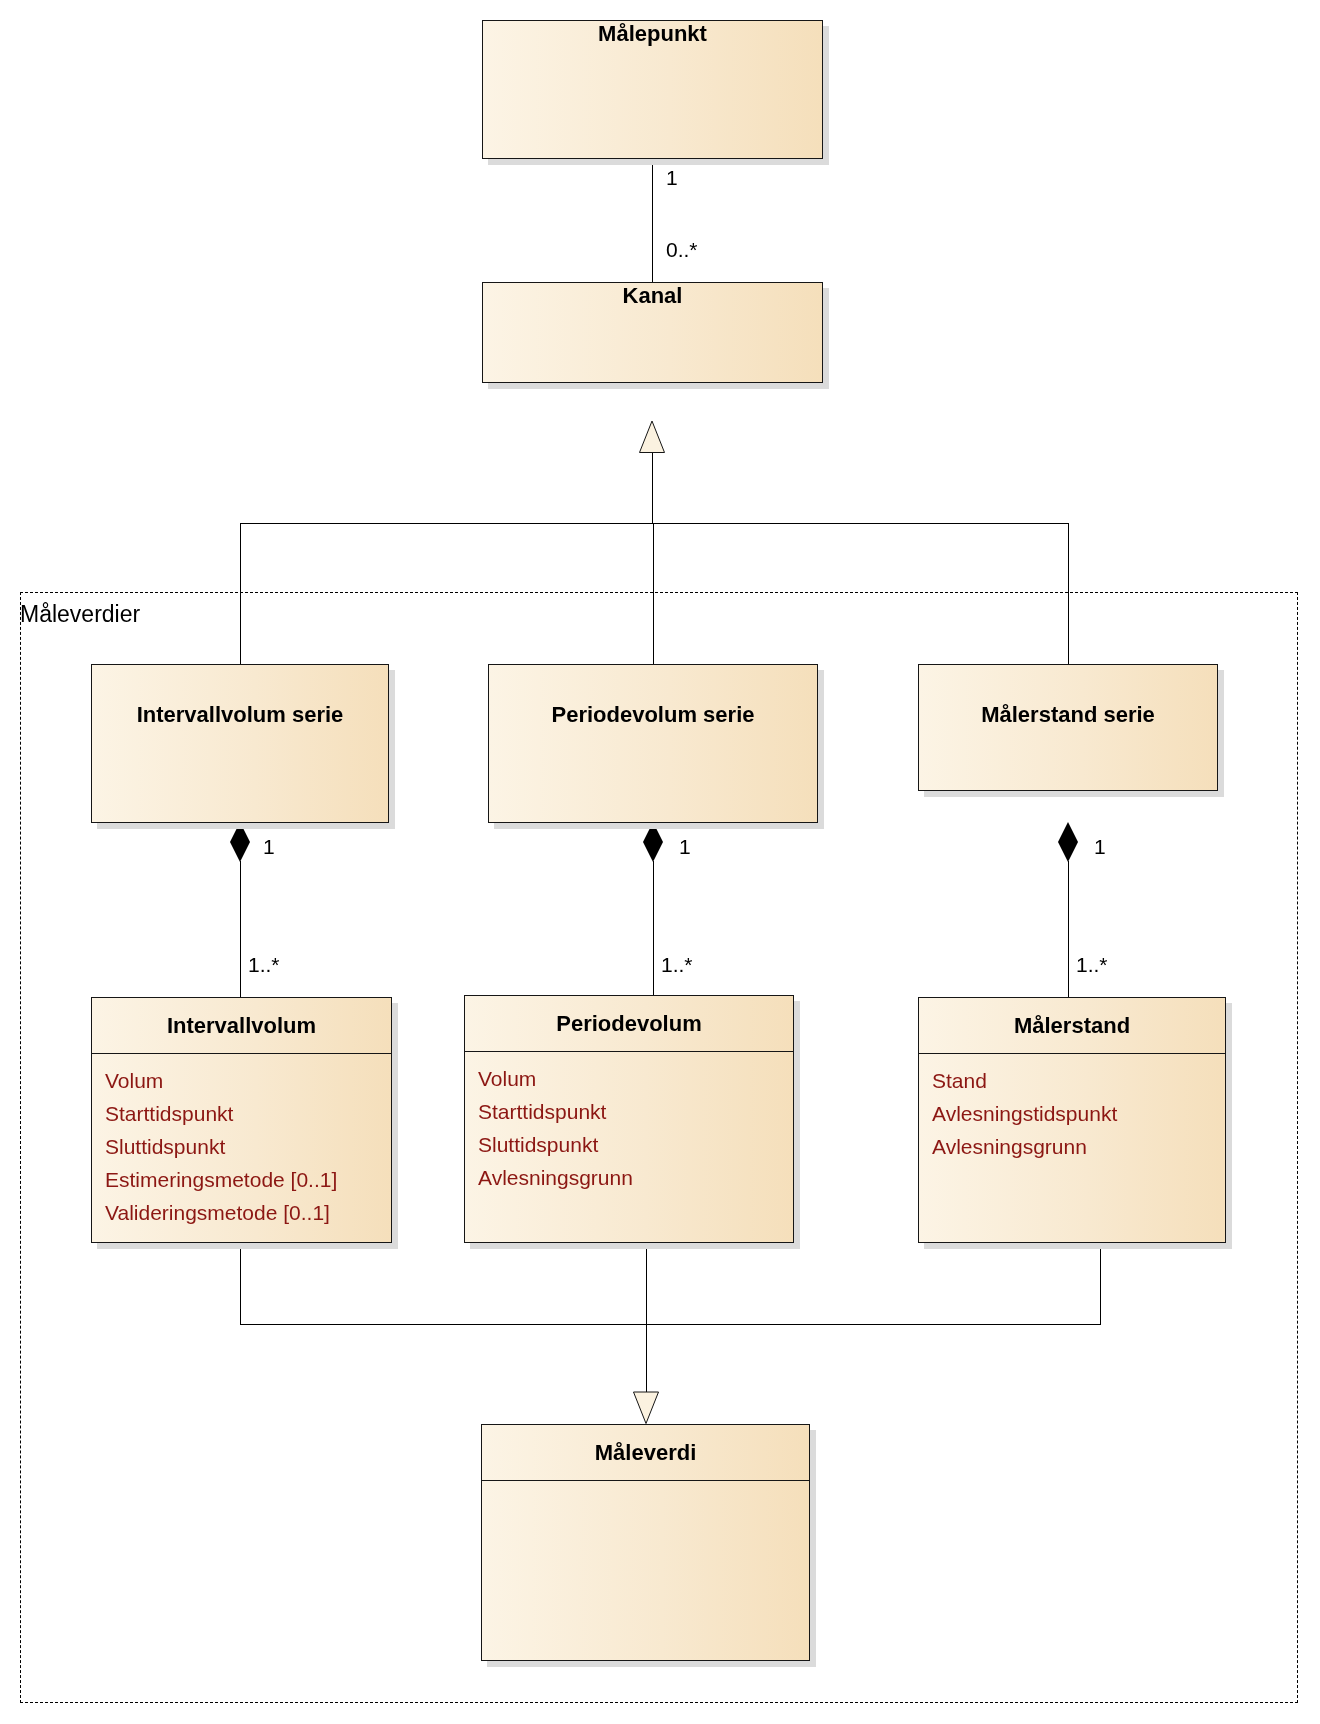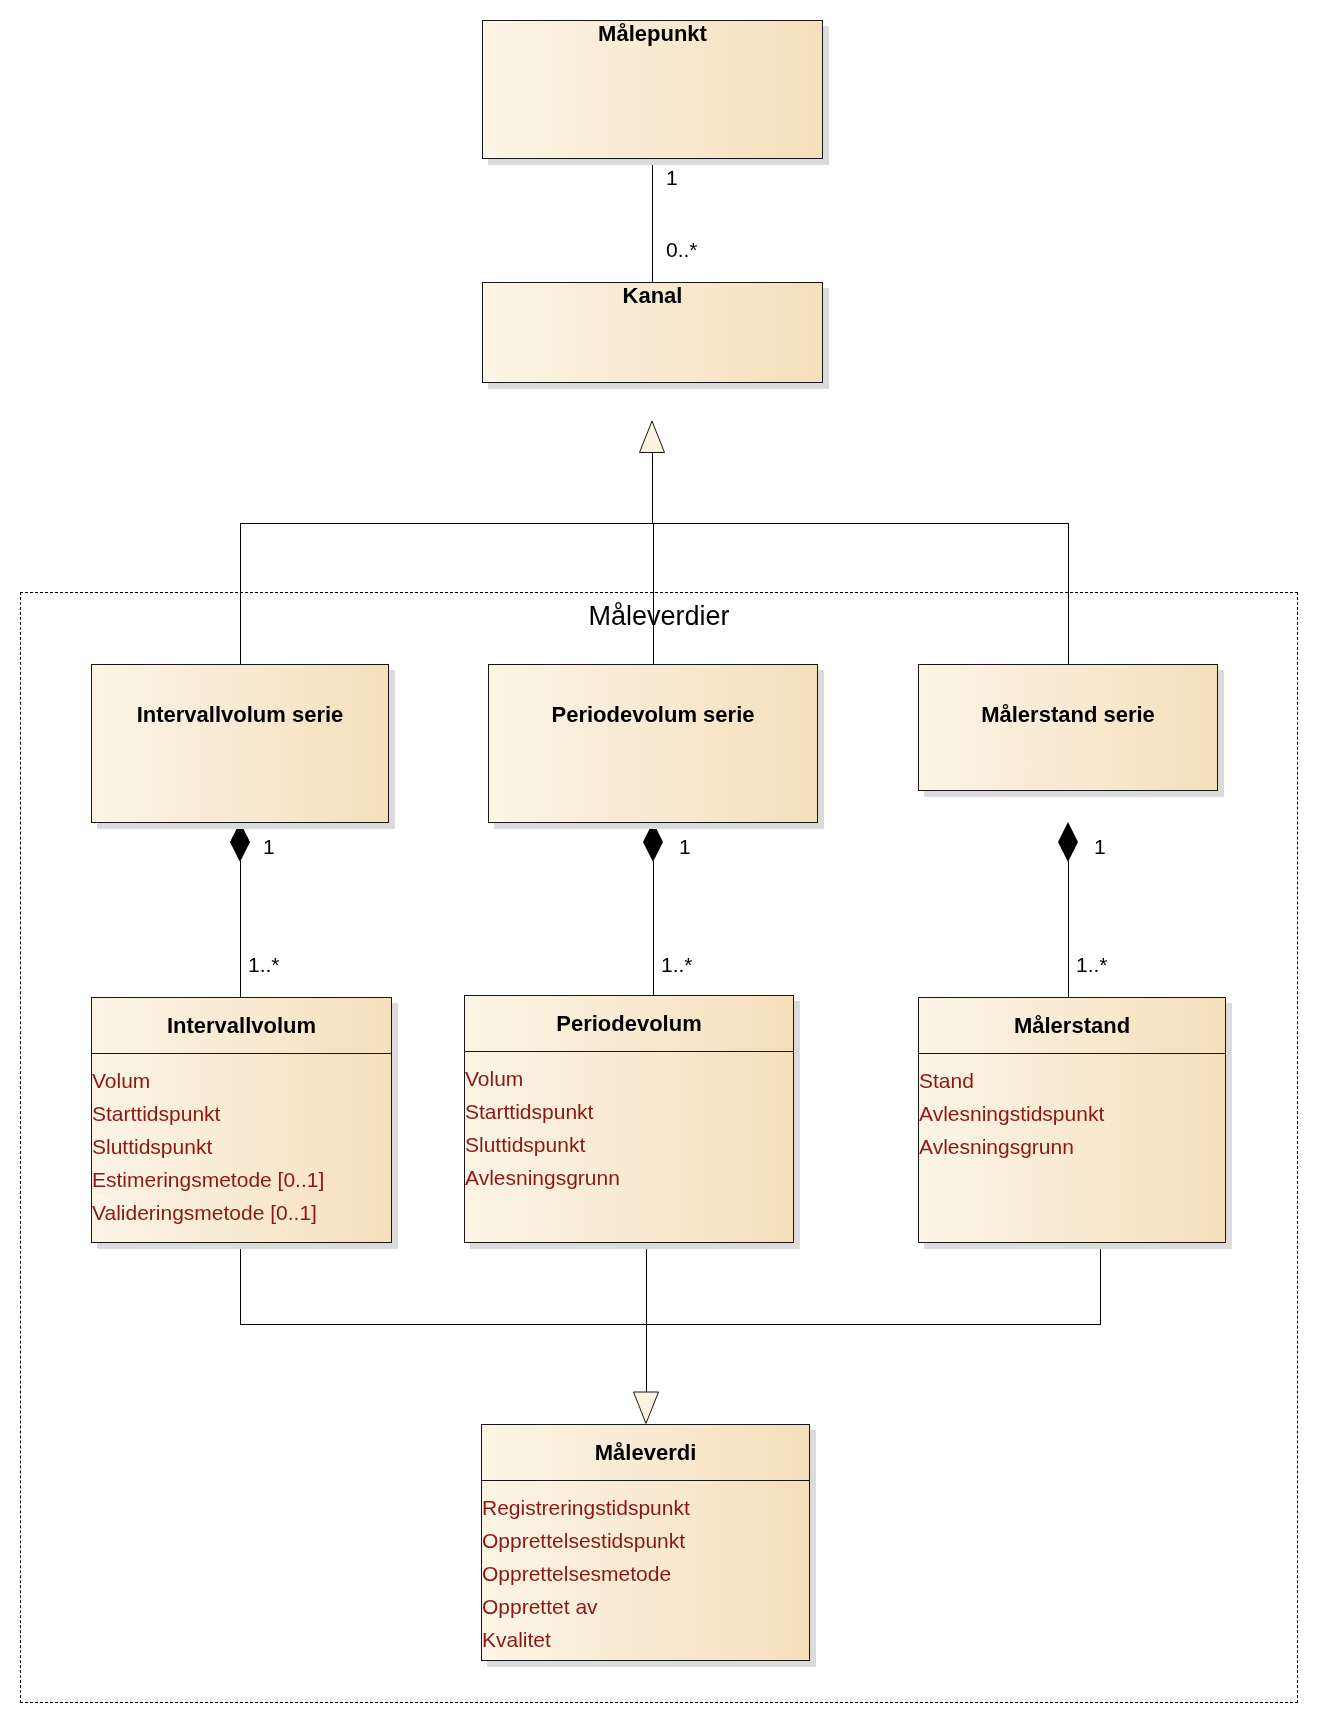--- a/index.html
+++ b/index.html
@@ -18,38 +18,38 @@
   .title {
     font-weight:bold; font-size:22px; color:#000000;
     text-align:center; white-space:nowrap;
   }
   .pad-lg { }
   .pad-sm { padding-top:37px; }
   .name-comp {
     height:56px; display:flex; align-items:center; justify-content:center;
     border-bottom:1px solid #161616; box-sizing:border-box;
   }
-  .attrs { padding:10px 4px 0 0; }
+  .attrs { padding:10px 4px 0 13px; }
   .attr {
     font-size:21px; line-height:33px; color:#8C1713; white-space:nowrap;
   }
   
   .vline,.hline { position:absolute; background:#000000; }
   .vline { width:1px; }
   .hline { height:1px; }
   
   .mult { position:absolute; font-size:21px; color:#000000; white-space:nowrap; }
   
   .frame {
     position:absolute; left:20px; top:592px; width:1278px; height:1111px;
     border:1px dashed #000000; box-sizing:border-box;
   }
   .frame-label {
     position:absolute; left:20px; top:601px; width:1278px;
-    text-align:center; font-size:27px; color:#000000;
+    font-size:23px; color:#000000;
   }
   .icon { position:absolute; }
 </style>
 </head>
 <body>
 
 <div class="canvas">
 
   <div class="vline" style="left:652px;top:159px;height:123px"></div>
   <div class="vline" style="left:652px;top:452px;height:71px"></div>
@@ -152,22 +152,15 @@
       <div class="attr">Stand</div>
       <div class="attr">Avlesningstidspunkt</div>
       <div class="attr">Avlesningsgrunn</div>
     </div>
   </div>
 
   <div class="box" style="left:481px;top:1424px;width:329px;height:237px">
     <div class="name-comp">
         <div class="title">Måleverdi</div>
       </div>
-    <div class="attrs">
-      <div class="attr">Registreringstidspunkt</div>
-      <div class="attr">Opprettelsestidspunkt</div>
-      <div class="attr">Opprettelsesmetode</div>
-      <div class="attr">Opprettet av</div>
-      <div class="attr">Kvalitet</div>
-    </div>
   </div>
 
 </div>
 
 </body></html>

